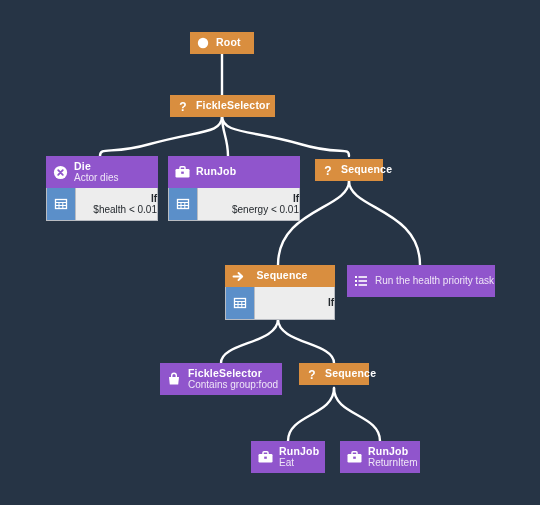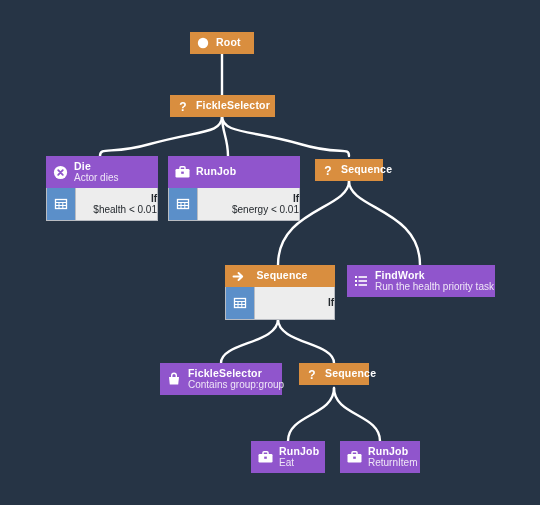--- a/index.html
+++ b/index.html
@@ -219,37 +219,36 @@
         <svg class="ic" width="16" height="16" viewBox="0 0 16 16">
           <rect x="2" y="3" width="2" height="2" fill="#ffffff"></rect>
           <rect x="2" y="7" width="2" height="2" fill="#ffffff"></rect>
           <rect x="2" y="11" width="2" height="2" fill="#ffffff"></rect>
           <rect x="5.5" y="3.2" width="8.5" height="1.6" fill="#ffffff"></rect>
           <rect x="5.5" y="7.2" width="8.5" height="1.6" fill="#ffffff"></rect>
           <rect x="5.5" y="11.2" width="8.5" height="1.6" fill="#ffffff"></rect>
         </svg>
       </span>
       <span class="labels">
-        <span class="title">FindWork</span>
         <span class="subtitle">Run the health priority task</span>
       </span>
     </div>
   </div>
 
   <div class="node purple" style="left:160px;top:359px;width:122px;">
     <div class="hdr tall">
       <span class="iconcell">
         <svg class="ic" width="16" height="16" viewBox="0 0 16 16">
           <path d="M3,6 H13 L12.2,13.5 H3.8 Z" fill="#ffffff"></path>
           <path d="M5.7,6 V4.6 a2.3,2.3 0 0 1 4.6,0 V6" fill="none" stroke="#ffffff" stroke-width="1.4"></path>
         </svg>
       </span>
       <span class="labels">
         <span class="title">FickleSelector</span>
-        <span class="subtitle">Contains group:group</span>
+        <span class="subtitle">Contains group:food</span>
       </span>
     </div>
   </div>
 
   <div class="node orange single" style="left:299px;top:359px;width:70px;">
     <div class="hdr">
       <span class="iconcell">
         <svg class="ic" width="14" height="14" viewBox="0 0 14 14">
             <text x="7" y="11.5" text-anchor="middle" font-family="Liberation Sans, sans-serif" font-size="12" font-weight="bold" fill="#ffffff">?</text>
           </svg>

